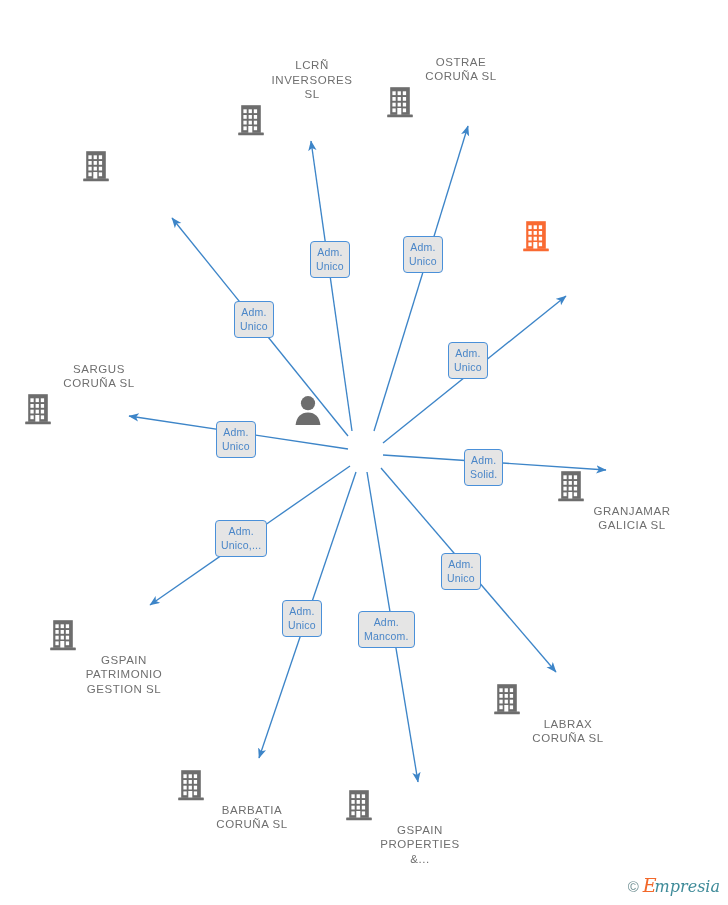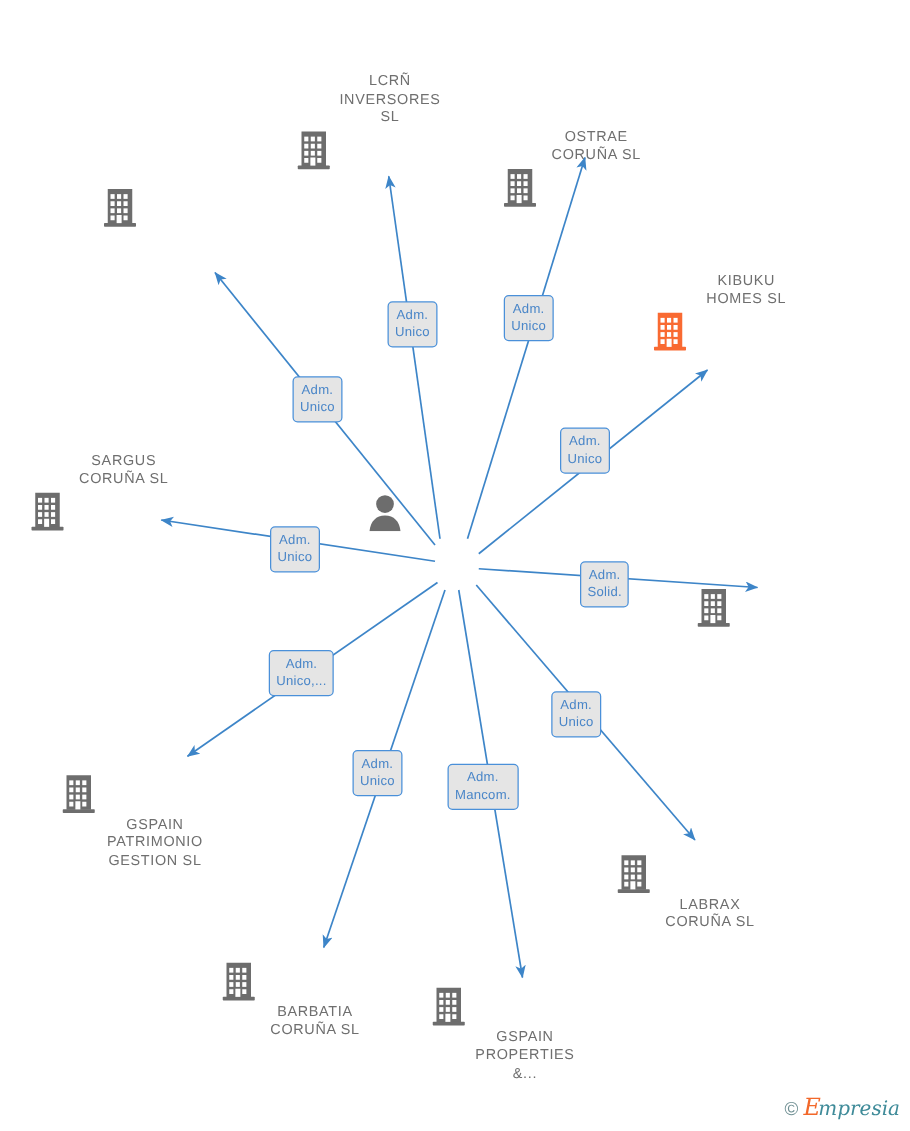--- a/index.html
+++ b/index.html
@@ -146,21 +146,21 @@
           <rect x="6.4" y="17.7" width="3.3" height="3.8" fill="#fff"></rect>
           <rect x="11.6" y="17.7" width="3.3" height="3.8" fill="#fff"></rect>
           <rect x="16.8" y="17.7" width="3.3" height="3.8" fill="#fff"></rect>
           <rect x="6.4" y="23.4" width="3.3" height="3.8" fill="#fff"></rect>
           <rect x="16.8" y="23.4" width="3.3" height="3.8" fill="#fff"></rect>
           <rect x="11.3" y="23.0" width="4.0" height="6.5" fill="#fff"></rect>
   </svg>
       </span>
   </div>
 
-  <div class="node" style="left: 477px; top: 54.5px; margin-top: 48px;">
+  <div class="node" style="left: 461px; top: 54.5px;">
     <span class="node-label">OSTRAE
 CORUÑA  SL</span>
     <span class="node-icon">
         <svg class="bld" viewBox="0 0 28 33" xmlns="http://www.w3.org/2000/svg">
     <rect x="4.2" y="2.2" width="19.6" height="27.6" fill="#6d6d6d"></rect>
     <rect x="1.2" y="29.4" width="25.6" height="2.9" rx="0.6" fill="#6d6d6d"></rect>
     <rect x="6.4" y="6.3" width="3.3" height="3.8" fill="#fff"></rect>
           <rect x="11.6" y="6.3" width="3.3" height="3.8" fill="#fff"></rect>
           <rect x="16.8" y="6.3" width="3.3" height="3.8" fill="#fff"></rect>
           <rect x="6.4" y="12" width="3.3" height="3.8" fill="#fff"></rect>
@@ -191,22 +191,20 @@
           <rect x="11.6" y="17.7" width="3.3" height="3.8" fill="#fff"></rect>
           <rect x="16.8" y="17.7" width="3.3" height="3.8" fill="#fff"></rect>
           <rect x="6.4" y="23.4" width="3.3" height="3.8" fill="#fff"></rect>
           <rect x="16.8" y="23.4" width="3.3" height="3.8" fill="#fff"></rect>
           <rect x="11.3" y="23.0" width="4.0" height="6.5" fill="#fff"></rect>
   </svg>
       </span>
   </div>
 
   <div class="node" style="left: 597px; top: 217.5px;">
-    <span class="node-label">KIBUKU
-HOMES  SL</span>
     <span class="node-icon">
         <svg class="bld" viewBox="0 0 28 33" xmlns="http://www.w3.org/2000/svg">
     <rect x="4.2" y="2.2" width="19.6" height="27.6" fill="#f96a32"></rect>
     <rect x="1.2" y="29.4" width="25.6" height="2.9" rx="0.6" fill="#f96a32"></rect>
     <rect x="6.4" y="6.3" width="3.3" height="3.8" fill="#fff"></rect>
           <rect x="11.6" y="6.3" width="3.3" height="3.8" fill="#fff"></rect>
           <rect x="16.8" y="6.3" width="3.3" height="3.8" fill="#fff"></rect>
           <rect x="6.4" y="12" width="3.3" height="3.8" fill="#fff"></rect>
           <rect x="11.6" y="12" width="3.3" height="3.8" fill="#fff"></rect>
           <rect x="16.8" y="12" width="3.3" height="3.8" fill="#fff"></rect>
@@ -255,20 +253,22 @@
           <rect x="11.6" y="12" width="3.3" height="3.8" fill="#fff"></rect>
           <rect x="16.8" y="12" width="3.3" height="3.8" fill="#fff"></rect>
           <rect x="6.4" y="17.7" width="3.3" height="3.8" fill="#fff"></rect>
           <rect x="11.6" y="17.7" width="3.3" height="3.8" fill="#fff"></rect>
           <rect x="16.8" y="17.7" width="3.3" height="3.8" fill="#fff"></rect>
           <rect x="6.4" y="23.4" width="3.3" height="3.8" fill="#fff"></rect>
           <rect x="16.8" y="23.4" width="3.3" height="3.8" fill="#fff"></rect>
           <rect x="11.3" y="23.0" width="4.0" height="6.5" fill="#fff"></rect>
   </svg>
       </span>
+    <span class="node-label">GRANJAMAR
+GALICIA  SL</span>
   </div>
 
   <div class="node label-below" style="left: 124px; top: 616.5px;">
     <span class="node-icon">
         <svg class="bld" viewBox="0 0 28 33" xmlns="http://www.w3.org/2000/svg">
     <rect x="4.2" y="2.2" width="19.6" height="27.6" fill="#6d6d6d"></rect>
     <rect x="1.2" y="29.4" width="25.6" height="2.9" rx="0.6" fill="#6d6d6d"></rect>
     <rect x="6.4" y="6.3" width="3.3" height="3.8" fill="#fff"></rect>
           <rect x="11.6" y="6.3" width="3.3" height="3.8" fill="#fff"></rect>
           <rect x="16.8" y="6.3" width="3.3" height="3.8" fill="#fff"></rect>

